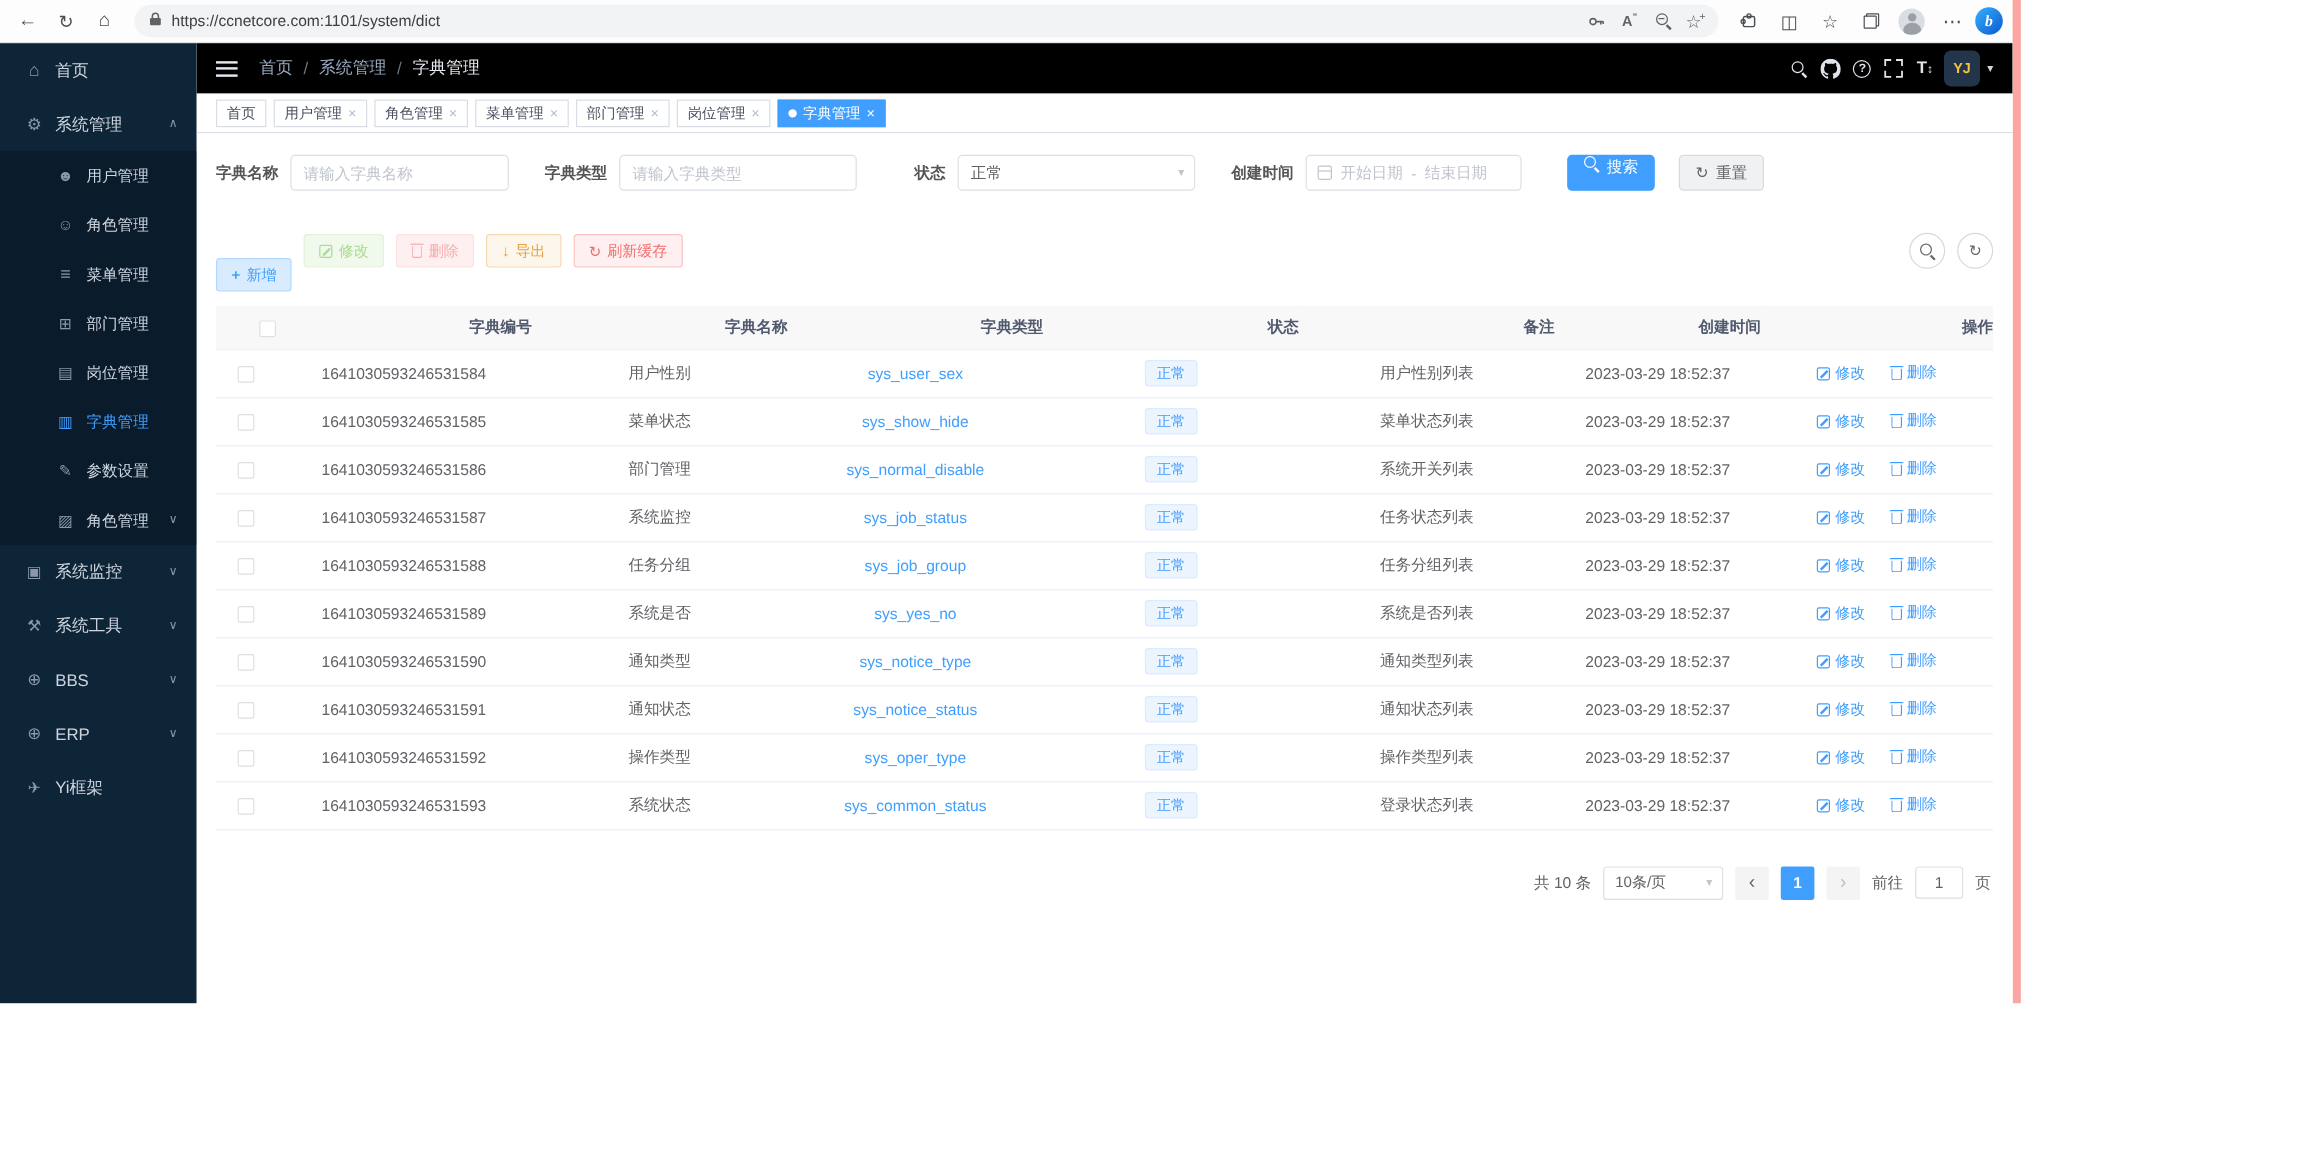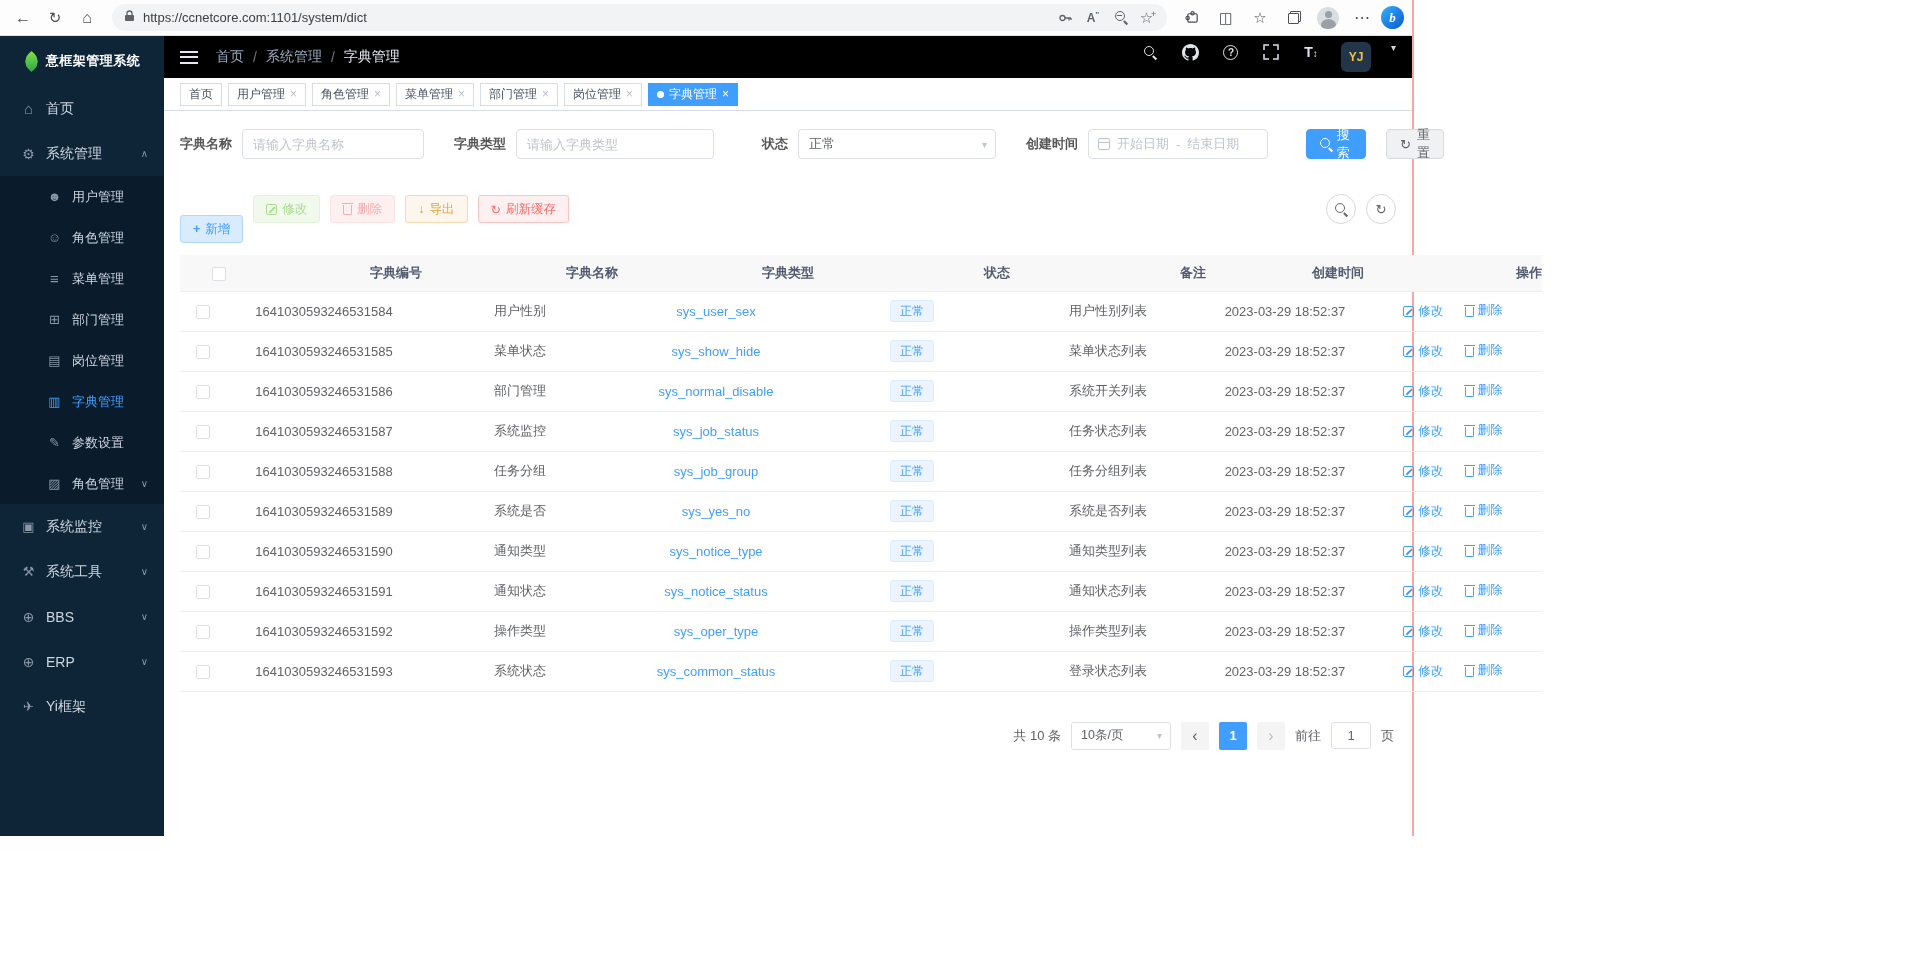--- a/index.html
+++ b/index.html
@@ -1,21 +1,21 @@
 <!DOCTYPE html>
 <html><head>
 <meta charset="utf-8">
 <style>
   * { margin:0; padding:0; box-sizing:border-box; }
   html,body { width:1918px; height:977px; background:#fff; font-family:"Liberation Sans","DejaVu Sans",sans-serif; overflow:hidden; }
   button { font-family:inherit; cursor:pointer; }
   input { font-family:inherit; outline:none; }
 
   .canvas { position:relative; width:1918px; height:977px; background:#fff; }
-  .window { width:1414px; background:#fef9c3; border-right:2px solid #fca5a5; }
+  .window { width:1684px; background:#fef9c3; border-right:7px solid #fca5a5; }
 
   
   .chrome { height:36px; background:#fdfdfd; border-bottom:1px solid #dfe1e5; display:flex; align-items:center; padding:0 8px; gap:2px; }
   .nav-ic { width:30px; height:30px; display:flex; align-items:center; justify-content:center; color:#4a4f55; font-size:15px; border-radius:4px; background:transparent; border:none; }
   .i-back::before { content:"←"; font-size:16px; }
   .i-reload::before { content:"↻"; font-size:15px; }
   .i-home::before { content:"⌂"; font-size:16px; }
   .omnibox { flex:1; height:27px; background:#f1f3f4; border-radius:14px; margin:0 8px; display:flex; align-items:center; padding:0 6px 0 12px; gap:8px; color:#202124; font-size:13px; min-width:0; }
   .url-text { color:#3c4043; white-space:nowrap; overflow:hidden; }
   .pill-icons { margin-left:auto; display:flex; align-items:center; gap:4px; color:#5f6368; }
@@ -86,21 +86,21 @@
   .hamburger { width:18px; height:13px; position:relative; cursor:pointer; display:inline-block; }
   .hamburger i, .hamburger::before, .hamburger::after { content:""; position:absolute; left:0; width:18px; height:2px; background:#e5e9f0; }
   .hamburger::before { top:0; }
   .hamburger i { top:5.5px; }
   .hamburger::after { bottom:0; }
   .breadcrumb { margin-left:18px; display:flex; align-items:center; font-size:14px; }
   .crumb { color:#97a8be; cursor:pointer; }
   .crumb.current { color:#e5e9f0; cursor:default; }
   .crumb-sep { color:#6b7682; margin:0 9px; }
   .crumb-sep::before { content:"/"; }
-  .nav-right { margin-left:auto; display:flex; gap:20px; color:#dfe4ea; }
+  .nav-right { margin-left:auto; display:flex; align-items:center; gap:6px; color:#dfe4ea; }
   .nb-ic { display:flex; align-items:center; justify-content:center; width:20px; height:20px; cursor:pointer; color:#dfe4ea; }
   .ic-help { width:15px; height:15px; border:1.3px solid currentColor; border-radius:50%; display:flex; align-items:center; justify-content:center; }
   .ic-help::before { content:"?"; font-size:10px; font-weight:700; }
   .ic-fontsize::before { content:"T"; font-size:14px; font-weight:700; }
   .ic-fontsize::after { content:"↕"; font-size:10px; }
   .avatar { width:30px; height:30px; border-radius:6px; background:#22354a; color:#f2c23e; font-size:12px; font-weight:700; display:flex; align-items:center; justify-content:center; cursor:pointer; }
   .nb-caret { color:#cfd6dd; font-size:10px; cursor:pointer; }
   .nb-caret::before { content:"▾"; }
 
   
@@ -122,21 +122,21 @@
   .f-input::placeholder { color:#bfc4cc; }
   .w182 { width:182px; } .w198 { width:198px; }
   .f-select { position:relative; width:198px; height:30px; border:1px solid #dcdfe6; border-radius:4px; display:flex; align-items:center; padding:0 24px 0 10px; color:#606266; cursor:pointer; background:#fff; }
   .sel-caret { position:absolute; right:8px; color:#c0c4cc; font-size:10px; }
   .sel-caret::before { content:"▾"; }
   .f-daterange { width:180px; height:30px; border:1px solid #dcdfe6; border-radius:4px; display:flex; align-items:center; gap:7px; padding:0 9px; color:#bfc4cc; cursor:pointer; background:#fff; }
   .ic-cal { width:12px; height:12px; border:1.2px solid #c0c4cc; border-radius:2px; position:relative; display:inline-block; flex:0 0 12px; }
   .ic-cal::before { content:""; position:absolute; top:2.5px; left:0; right:0; height:1.2px; background:#c0c4cc; }
   .dr-sep { color:#bfc4cc; }
   .gap30 { margin-left:30px; } .gap48 { margin-left:48px; }
-  .btn-search { margin-left:38px; height:30px; padding:0 13px; background:#409eff; color:#fff; border:1px solid #409eff; border-radius:4px; font-size:13px; display:inline-flex; align-items:center; gap:6px; }
+  .btn-search { margin-left:38px; height:30px; padding:0 13px; background:#409eff; color:#fff; border:1px solid #409eff; border-radius:4px; font-size:13px; display:inline-flex; align-items:flex-start; gap:6px; }
   .btn-reset { margin-left:20px; height:30px; padding:0 13px; background:#f0f1f3; color:#5f6368; border:1px solid #d8dadd; border-radius:4px; font-size:13px; display:inline-flex; align-items:center; gap:6px; }
 
   .toolbar { display:flex; align-items:center; gap:10px; margin-bottom:12px; }
   .pbtn { height:28px; padding:0 12px; border-radius:3px; font-size:12.5px; display:inline-flex; align-items:center; gap:5px; border:1px solid; background:#fff; }
   .pbtn-add { color:#409eff; background:#d9ecff; border-color:#b3d8ff;margin-top:40px; }
   .pbtn-edit { color:#a8dc90; background:#f0f9eb; border-color:#e1f3d8; cursor:not-allowed; }
   .pbtn-del { color:#f8abab; background:#fef0f0; border-color:#fde2e2; cursor:not-allowed; }
   .pbtn-export { color:#e6a23c; background:#fdf6ec; border-color:#f5dab1; }
   .pbtn-cache { color:#f56c6c; background:#fef0f0; border-color:#fbc4c4; }
   .ic-plus::before { content:"+"; font-weight:700; }
@@ -222,24 +222,20 @@
             <span class="ic-profile"></span>
           </button>
         <button class="cr-ic i-ellipsis"></button>
         <button class="bing"></button>
       </div>
     </div>
 
     <div class="page">
 
       <aside class="sidebar">
-        <div class="logo">
-          <span class="leaf"></span>
-          <span class="logo-text">意框架管理系统</span>
-        </div>
         <nav class="menu">
 
             <div class="menu-item">
               <span class="mi-icon" data-icon="home"></span>
               <span class="mi-label">首页</span>
 
             </div>
 
             <div class="menu-item">
               <span class="mi-icon" data-icon="gear"></span>

